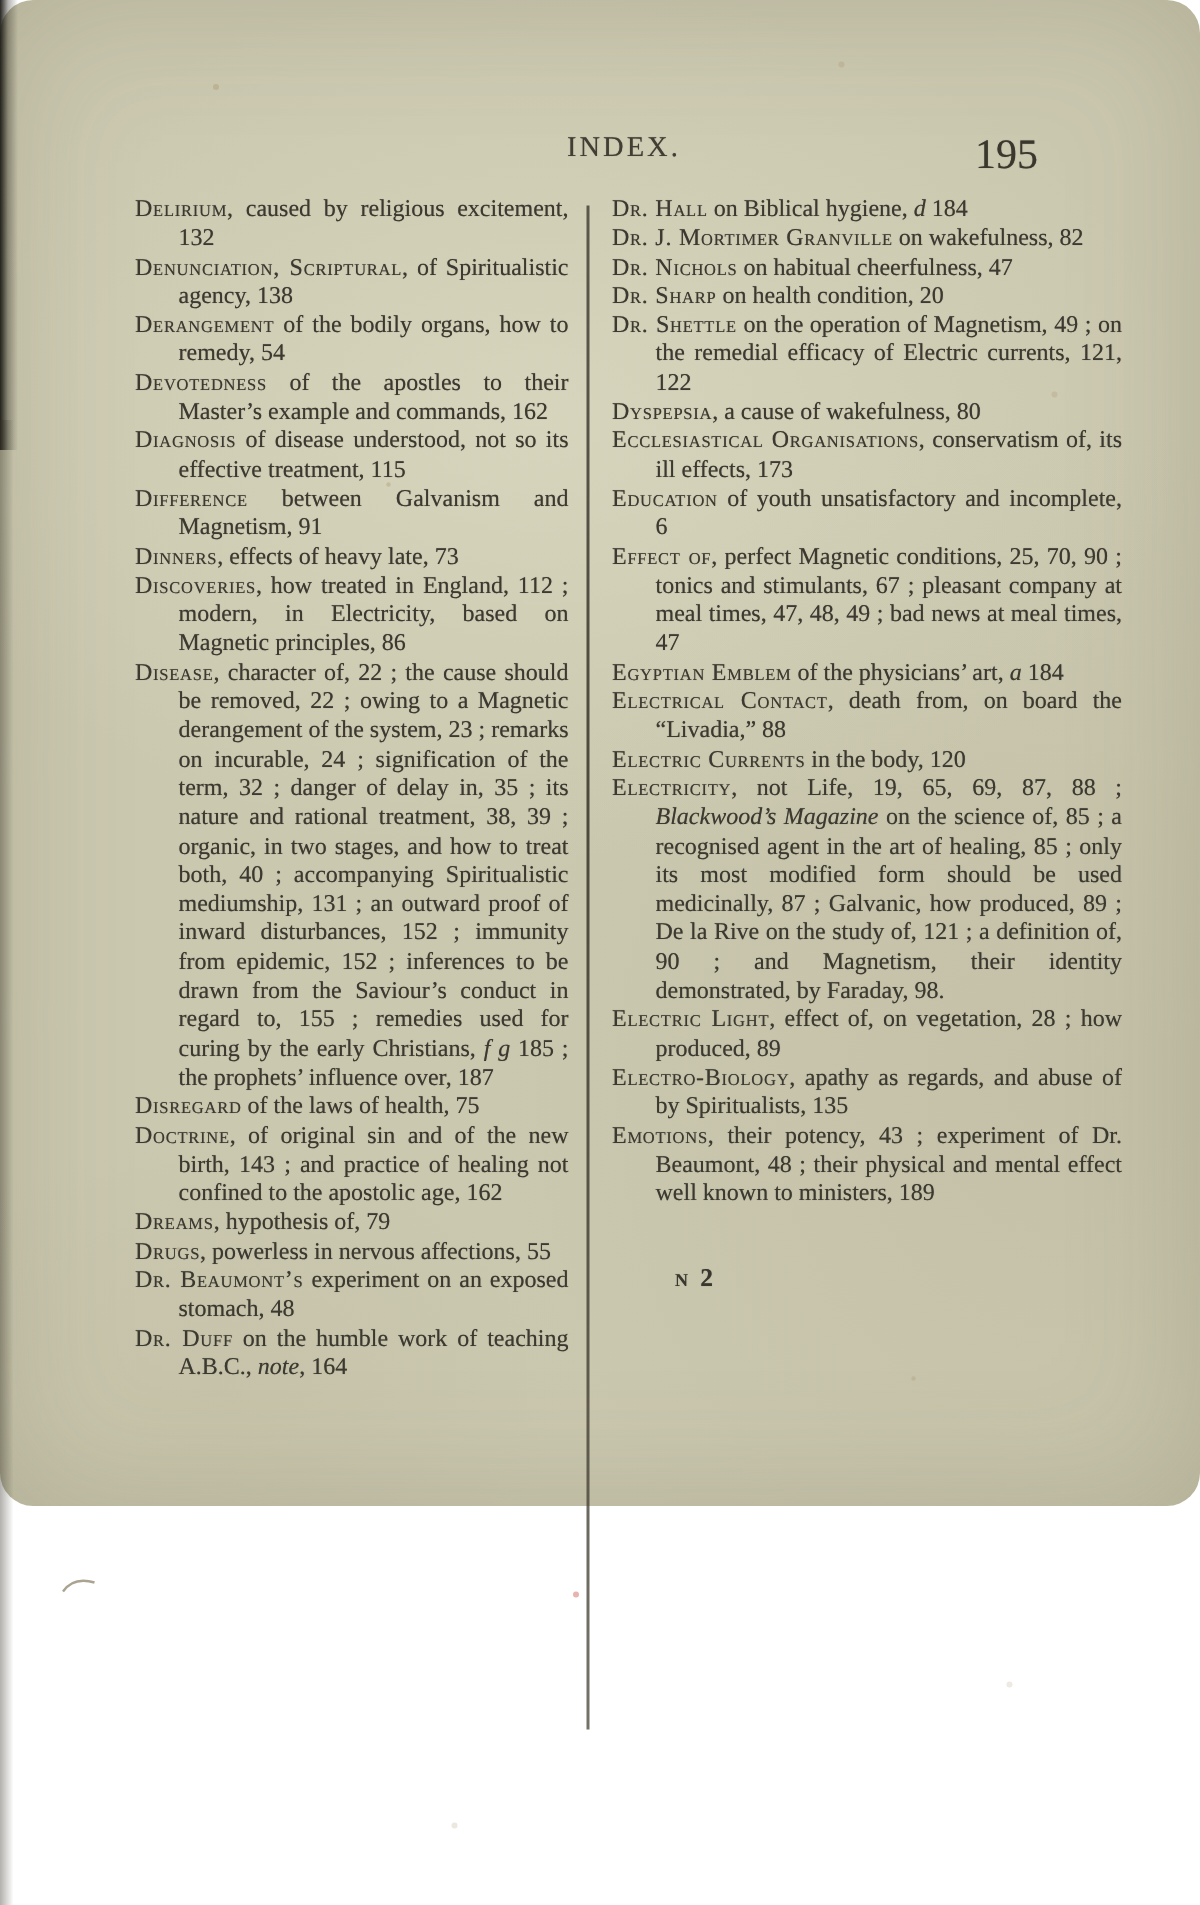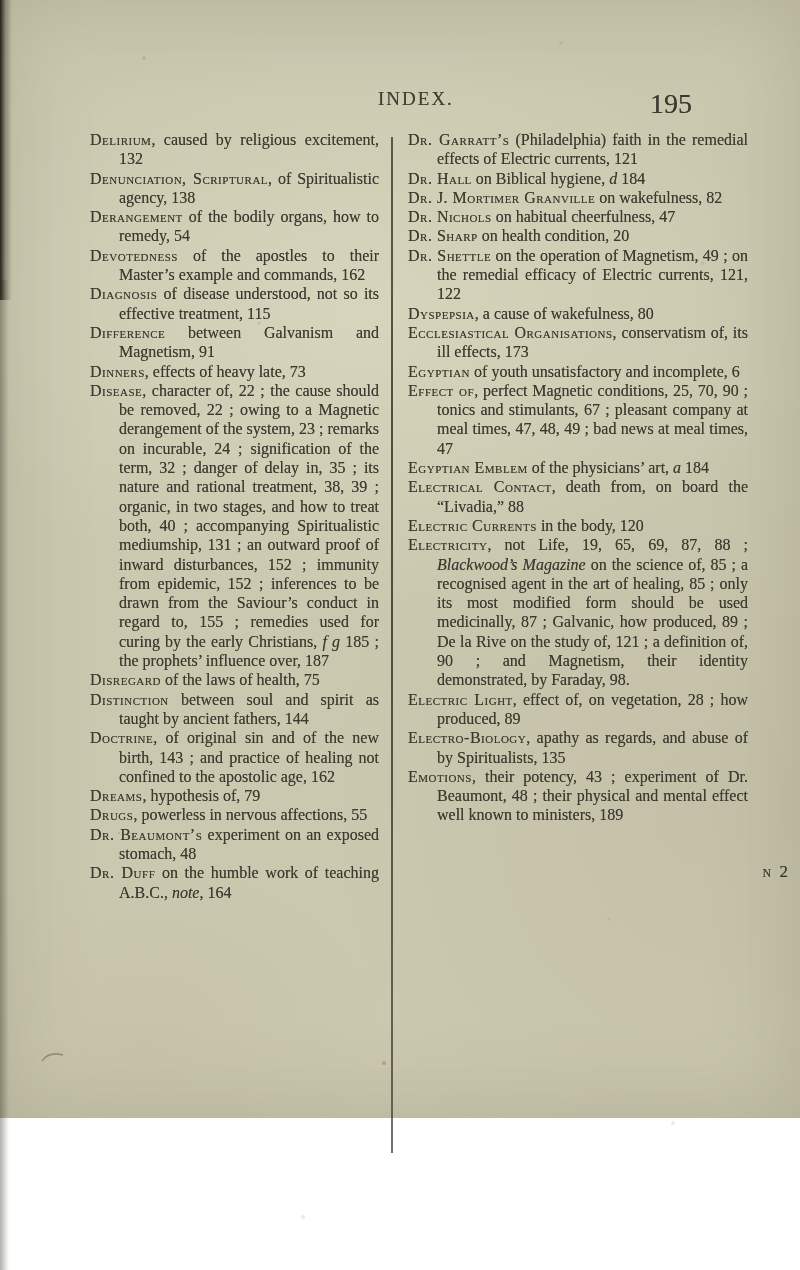--- a/index.html
+++ b/index.html
@@ -1,28 +1,29 @@
 <!DOCTYPE html>
 <html><head>
 <meta charset="utf-8">
 <style>
   html,body { margin:0; padding:0; }
   body {
     width:800px; height:1270px; overflow:hidden;
     font-family:"Liberation Serif","DejaVu Serif",serif;
   }
   .page {
-    position:relative; width:800px; height:1118px;
+    position:relative; width:800px; height:1004px;
     background-color:#cbc8b0;
     background-image:
       radial-gradient(ellipse 620px 420px at 45% 28%, rgba(226,223,200,0.55), rgba(226,223,200,0) 70%),
       radial-gradient(ellipse 520px 620px at 88% 72%, rgba(188,184,158,0.45), rgba(188,184,158,0) 72%),
       radial-gradient(ellipse 340px 240px at 18% 92%, rgba(192,188,162,0.40), rgba(192,188,162,0) 70%);
     box-shadow: inset 0 0 90px rgba(92,86,60,0.22);
     color:#3b392f;
+    border-radius:22px;
   }
   
   .edge-top { position:absolute; left:0; top:0; width:12px; height:300px;
     background:linear-gradient(to right, rgba(22,21,16,0.92), rgba(40,38,30,0.35) 45%, rgba(40,38,30,0) 100%);
   }
   .edge-bottom { position:absolute; left:0; top:280px; width:9px; height:990px;
     background:linear-gradient(to right, rgba(52,49,38,0.38), rgba(52,49,38,0) 100%);
   }
   .running-head {
     position:absolute; top:88px; left:378px;
@@ -45,23 +46,23 @@
     color:#3c3a30;
     text-shadow:0 0 0.5px rgba(62,59,49,0.65);
   }
   .col-left  { left:90px;  width:289px; }
   .col-right { left:408px; width:340px; }
   .entry { padding-left:29px; text-indent:-29px; }
   .entry.gap { }
   .term { font-variant:small-caps; letter-spacing:0.5px; }
   .entry i { font-style:italic; }
   .signature {
-    margin-top:37px; text-align:right; transform:translateX(42px);
+    margin-top:37px; text-align:left; transform:translateX(42px);
     font-size:17px; text-transform:lowercase; font-variant:small-caps;
-    letter-spacing:2px; color:#3a382e;
+    letter-spacing:2px; color:#3a382e;font-weight:bold;
   }
   .specks {
     position:absolute; left:0; top:0; width:2px; height:2px; border-radius:50%;
     box-shadow:
       143px 57px 0 1px rgba(158,120,70,.25),
       560px 42px 0 1px rgba(150,115,70,.18),
       383px 1062px 0 1px rgba(204,88,80,.45),
       258px 322px 0 0.5px rgba(140,110,70,.22),
       702px 262px 0 1px rgba(160,130,85,.20),
       118px 832px 0 0.5px rgba(150,120,75,.22),
@@ -89,41 +90,40 @@
   <div class="divider"></div>
 
   <div class="col col-left" id="col-left">
       <div class="entry"><span class="term">Delirium</span>, caused by religious excitement, 132</div>
       <div class="entry"><span class="term">Denunciation, Scriptural</span>, of Spiritualistic agency, 138</div>
       <div class="entry"><span class="term">Derangement</span> of the bodily organs, how to remedy, 54</div>
       <div class="entry"><span class="term">Devotedness</span> of the apostles to their Master’s example and commands, 162</div>
       <div class="entry"><span class="term">Diagnosis</span> of disease understood, not so its effective treatment, 115</div>
       <div class="entry"><span class="term">Difference</span> between Galvanism and Magnetism, 91</div>
       <div class="entry"><span class="term">Dinners</span>, effects of heavy late, 73</div>
+      <div class="entry"><span class="term">Discoveries</span>, how treated in England, 112 ; modern, in Electricity, based on Magnetic principles, 86</div>
       <div class="entry"><span class="term">Disease</span>, character of, 22 ; the cause should be removed, 22 ; owing to a Magnetic derangement of the system, 23 ; remarks on incurable, 24 ; signification of the term, 32 ; danger of delay in, 35 ; its nature and rational treatment, 38, 39 ; organic, in two stages, and how to treat both, 40 ; accompanying Spiritualistic mediumship, 131 ; an outward proof of inward disturbances, 152 ; immunity from epidemic, 152 ; inferences to be drawn from the Saviour’s conduct in regard to, 155 ; remedies used for curing by the early Christians, <i>f g</i> 185 ; the prophets’ influence over, 187</div>
       <div class="entry"><span class="term">Disregard</span> of the laws of health, 75</div>
-      <div class="entry"><span class="term">Distinction</span> between soul and spirit as taught by ancient fathers, 144</div>
       <div class="entry"><span class="term">Doctrine</span>, of original sin and of the new birth, 143 ; and practice of healing not confined to the apostolic age, 162</div>
       <div class="entry"><span class="term">Dreams</span>, hypothesis of, 79</div>
       <div class="entry"><span class="term">Drugs</span>, powerless in nervous affections, 55</div>
       <div class="entry"><span class="term">Dr. Beaumont’s</span> experiment on an exposed stomach, 48</div>
       <div class="entry"><span class="term">Dr. Duff</span> on the humble work of teaching A.B.C., <i>note</i>, 164</div>
     </div>
 
   <div class="col col-right" id="col-right">
 
-  <div class="entry"><span class="term">Dr. Garratt’s</span> (Philadelphia) faith in the remedial effects of Electric currents, 121</div>
       <div class="entry"><span class="term">Dr. Hall</span> on Biblical hygiene, <i>d</i> 184</div>
       <div class="entry"><span class="term">Dr. J. Mortimer Granville</span> on wakefulness, 82</div>
       <div class="entry"><span class="term">Dr. Nichols</span> on habitual cheerfulness, 47</div>
       <div class="entry"><span class="term">Dr. Sharp</span> on health condition, 20</div>
       <div class="entry"><span class="term">Dr. Shettle</span> on the operation of Magnetism, 49 ; on the remedial efficacy of Electric currents, 121, 122</div>
       <div class="entry"><span class="term">Dyspepsia</span>, a cause of wakefulness, 80</div>
       <div class="entry gap"><span class="term">Ecclesiastical Organisations</span>, conservatism of, its ill effects, 173</div>
-      <div class="entry"><span class="term">Egyptian</span> of youth unsatisfactory and incomplete, 6</div>
+      <div class="entry"><span class="term">Education</span> of youth unsatisfactory and incomplete, 6</div>
       <div class="entry"><span class="term">Effect of</span>, perfect Magnetic conditions, 25, 70, 90 ; tonics and stimulants, 67 ; pleasant company at meal times, 47, 48, 49 ; bad news at meal times, 47</div>
       <div class="entry"><span class="term">Egyptian Emblem</span> of the physicians’ art, <i>a</i> 184</div>
       <div class="entry"><span class="term">Electrical Contact</span>, death from, on board the “Livadia,” 88</div>
       <div class="entry"><span class="term">Electric Currents</span> in the body, 120</div>
       <div class="entry"><span class="term">Electricity</span>, not Life, 19, 65, 69, 87, 88 ; <i>Blackwood’s Magazine</i> on the science of, 85 ; a recognised agent in the art of healing, 85 ; only its most modified form should be used medicinally, 87 ; Galvanic, how produced, 89 ; De la Rive on the study of, 121 ; a definition of, 90 ; and Magnetism, their identity demonstrated, by Faraday, 98.</div>
       <div class="entry"><span class="term">Electric Light</span>, effect of, on vegetation, 28 ; how produced, 89</div>
       <div class="entry"><span class="term">Electro-Biology</span>, apathy as regards, and abuse of by Spiritualists, 135</div>
       <div class="entry"><span class="term">Emotions</span>, their potency, 43 ; experiment of Dr. Beaumont, 48 ; their physical and mental effect well known to ministers, 189</div>
       <div class="signature">N 2</div>
     </div>

